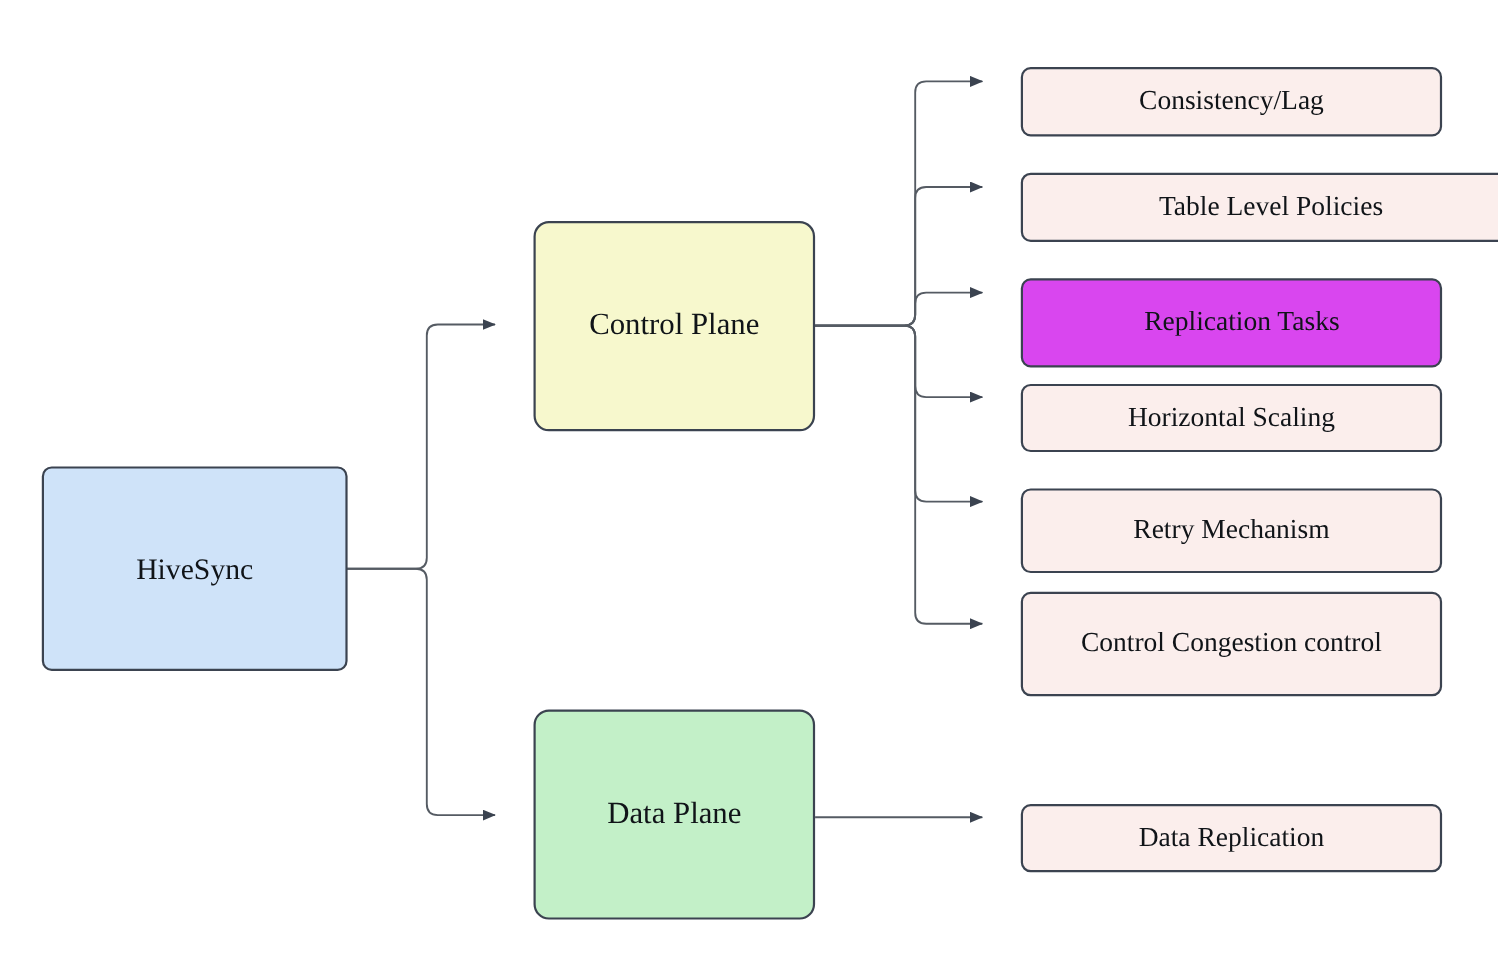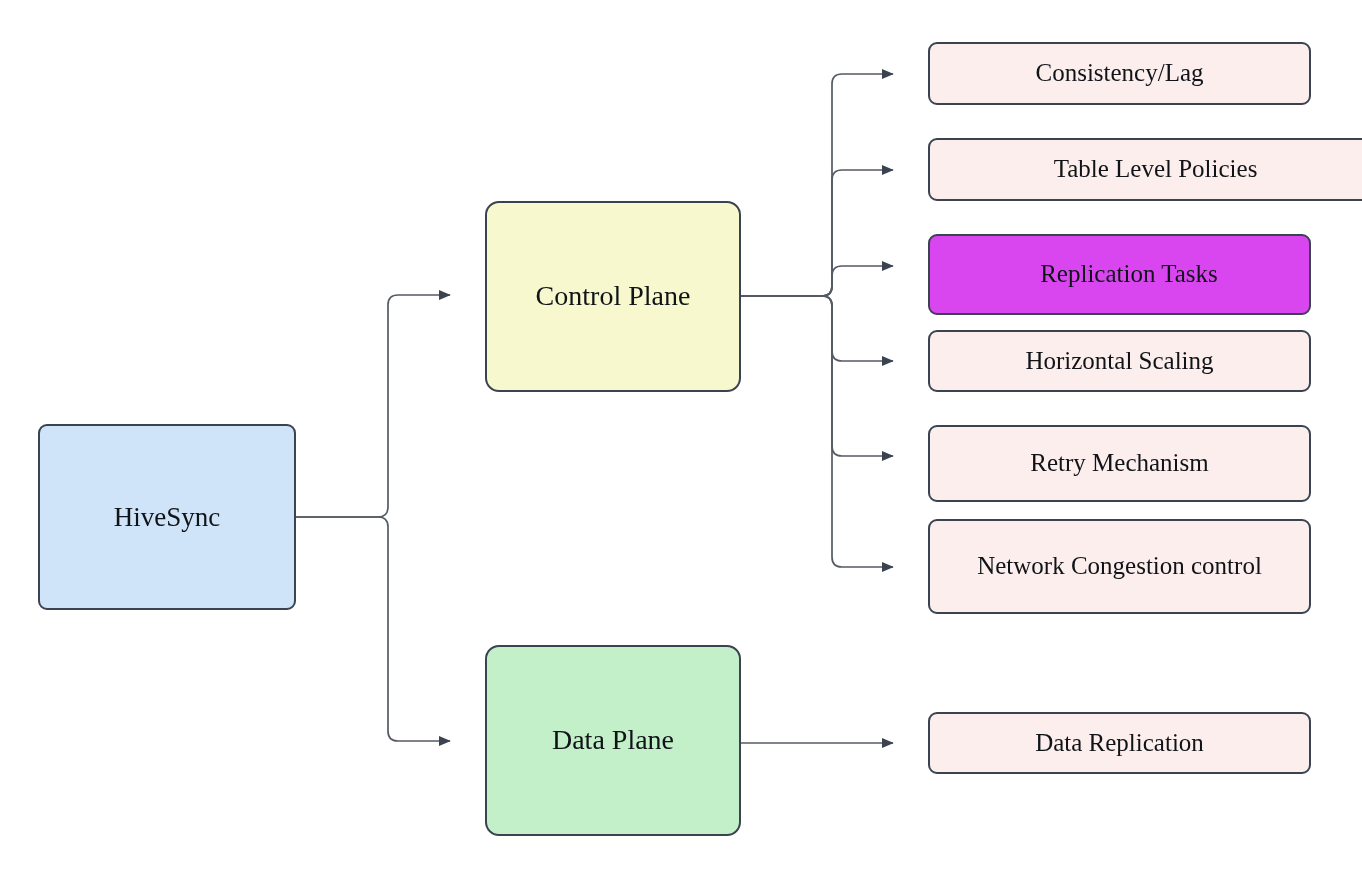--- a/index.html
+++ b/index.html
@@ -33,21 +33,21 @@
     justify-content: center;
     text-align: center;
     color: #101418;
     line-height: 1.22;
     padding: 2px 10px;
     z-index: 2;
   }
   .node-root    { background: #cfe3f9; }
   .node-plane-c { background: #f7f8cd; }
   .node-plane-d { background: #c3f0c8; }
-  .node-leaf    { background: #fbeeec; }
+  .node-leaf    { background: #fbeeec; margin-top: 19px; }
 
   .t-root   { font-size: 27px; }
   .t-plane  { font-size: 28px; border-radius: 14px; }
   .t-leaf   { font-size: 25px; }
 </style>
 </head>
 <body>
 
 <div id="canvas" style="background: rgb(255, 255, 255);">
 
@@ -68,33 +68,33 @@
       <path d="M741,296 H822 Q832,296 832,286 V180 Q832,170 842,170 H893" marker-end="url(#arrow)"></path>
       <path d="M741,296 H822 Q832,296 832,286 V276 Q832,266 842,266 H893" marker-end="url(#arrow)"></path>
       <path d="M741,296 H822 Q832,296 832,306 V351 Q832,361 842,361 H893" marker-end="url(#arrow)"></path>
       <path d="M741,296 H822 Q832,296 832,306 V446 Q832,456 842,456 H893" marker-end="url(#arrow)"></path>
       <path d="M741,296 H822 Q832,296 832,306 V557 Q832,567 842,567 H893" marker-end="url(#arrow)"></path>
 
       <path d="M741,743 H893" marker-end="url(#arrow)"></path>
     </g>
   </svg>
 
-  <div class="node node-root t-root" style="left: 38px; top: 424px; width: 258px; height: 186px; background: rgb(207, 227, 249); border-color: rgb(59, 67, 80);">HiveSync</div>
+  <div class="node node-root t-root" style="left: 38px; top: 424px; width: 278px; height: 186px; background: rgb(207, 227, 249); border-color: rgb(59, 67, 80);">HiveSync</div>
 
   <div class="node node-plane-c t-plane" style="left: 485px; top: 201px; width: 256px; height: 191px; background: rgb(247, 248, 205); border-color: rgb(59, 67, 80);">Control Plane</div>
 
   <div class="node node-plane-d t-plane" style="left: 485px; top: 645px; width: 256px; height: 191px; background: rgb(195, 240, 200); border-color: rgb(59, 67, 80); text-align: center;">Data Plane</div>
 
   <div class="node node-leaf t-leaf" style="left: 928px; top: 42px; width: 383px; height: 63px; background: rgb(251, 238, 236); border-color: rgb(59, 67, 80);">Consistency/Lag</div>
 
   <div class="node node-leaf t-leaf" style="left: 928px; top: 138px; width: 455px; height: 63px; background: rgb(251, 238, 236); border-color: rgb(59, 67, 80);">Table Level Policies</div>
 
   <div class="node node-leaf t-leaf" style="left: 928px; top: 234px; width: 383px; height: 81px; background: #d946ef; border-color: rgb(59, 67, 80); padding-left: 29px;">Replication Tasks</div>
 
   <div class="node node-leaf t-leaf" style="left: 928px; top: 330px; width: 383px; height: 62px; background: rgb(251, 238, 236); border-color: rgb(59, 67, 80);">Horizontal Scaling</div>
 
   <div class="node node-leaf t-leaf" style="left: 928px; top: 425px; width: 383px; height: 77px; background: rgb(251, 238, 236); border-color: rgb(59, 67, 80);">Retry Mechanism</div>
 
-  <div class="node node-leaf t-leaf" style="left: 928px; top: 519px; width: 383px; height: 95px; background: rgb(251, 238, 236); border-color: rgb(59, 67, 80);">Network Congestion control</div>
+  <div class="node node-leaf t-leaf" style="left: 928px; top: 519px; width: 383px; height: 95px; background: rgb(251, 238, 236); border-color: rgb(59, 67, 80);">Control Congestion control</div>
 
   <div class="node node-leaf t-leaf" style="left: 928px; top: 712px; width: 383px; height: 62px; background: rgb(251, 238, 236); border-color: rgb(59, 67, 80);">Data Replication</div>
 
 </div>
 
 </body></html>

